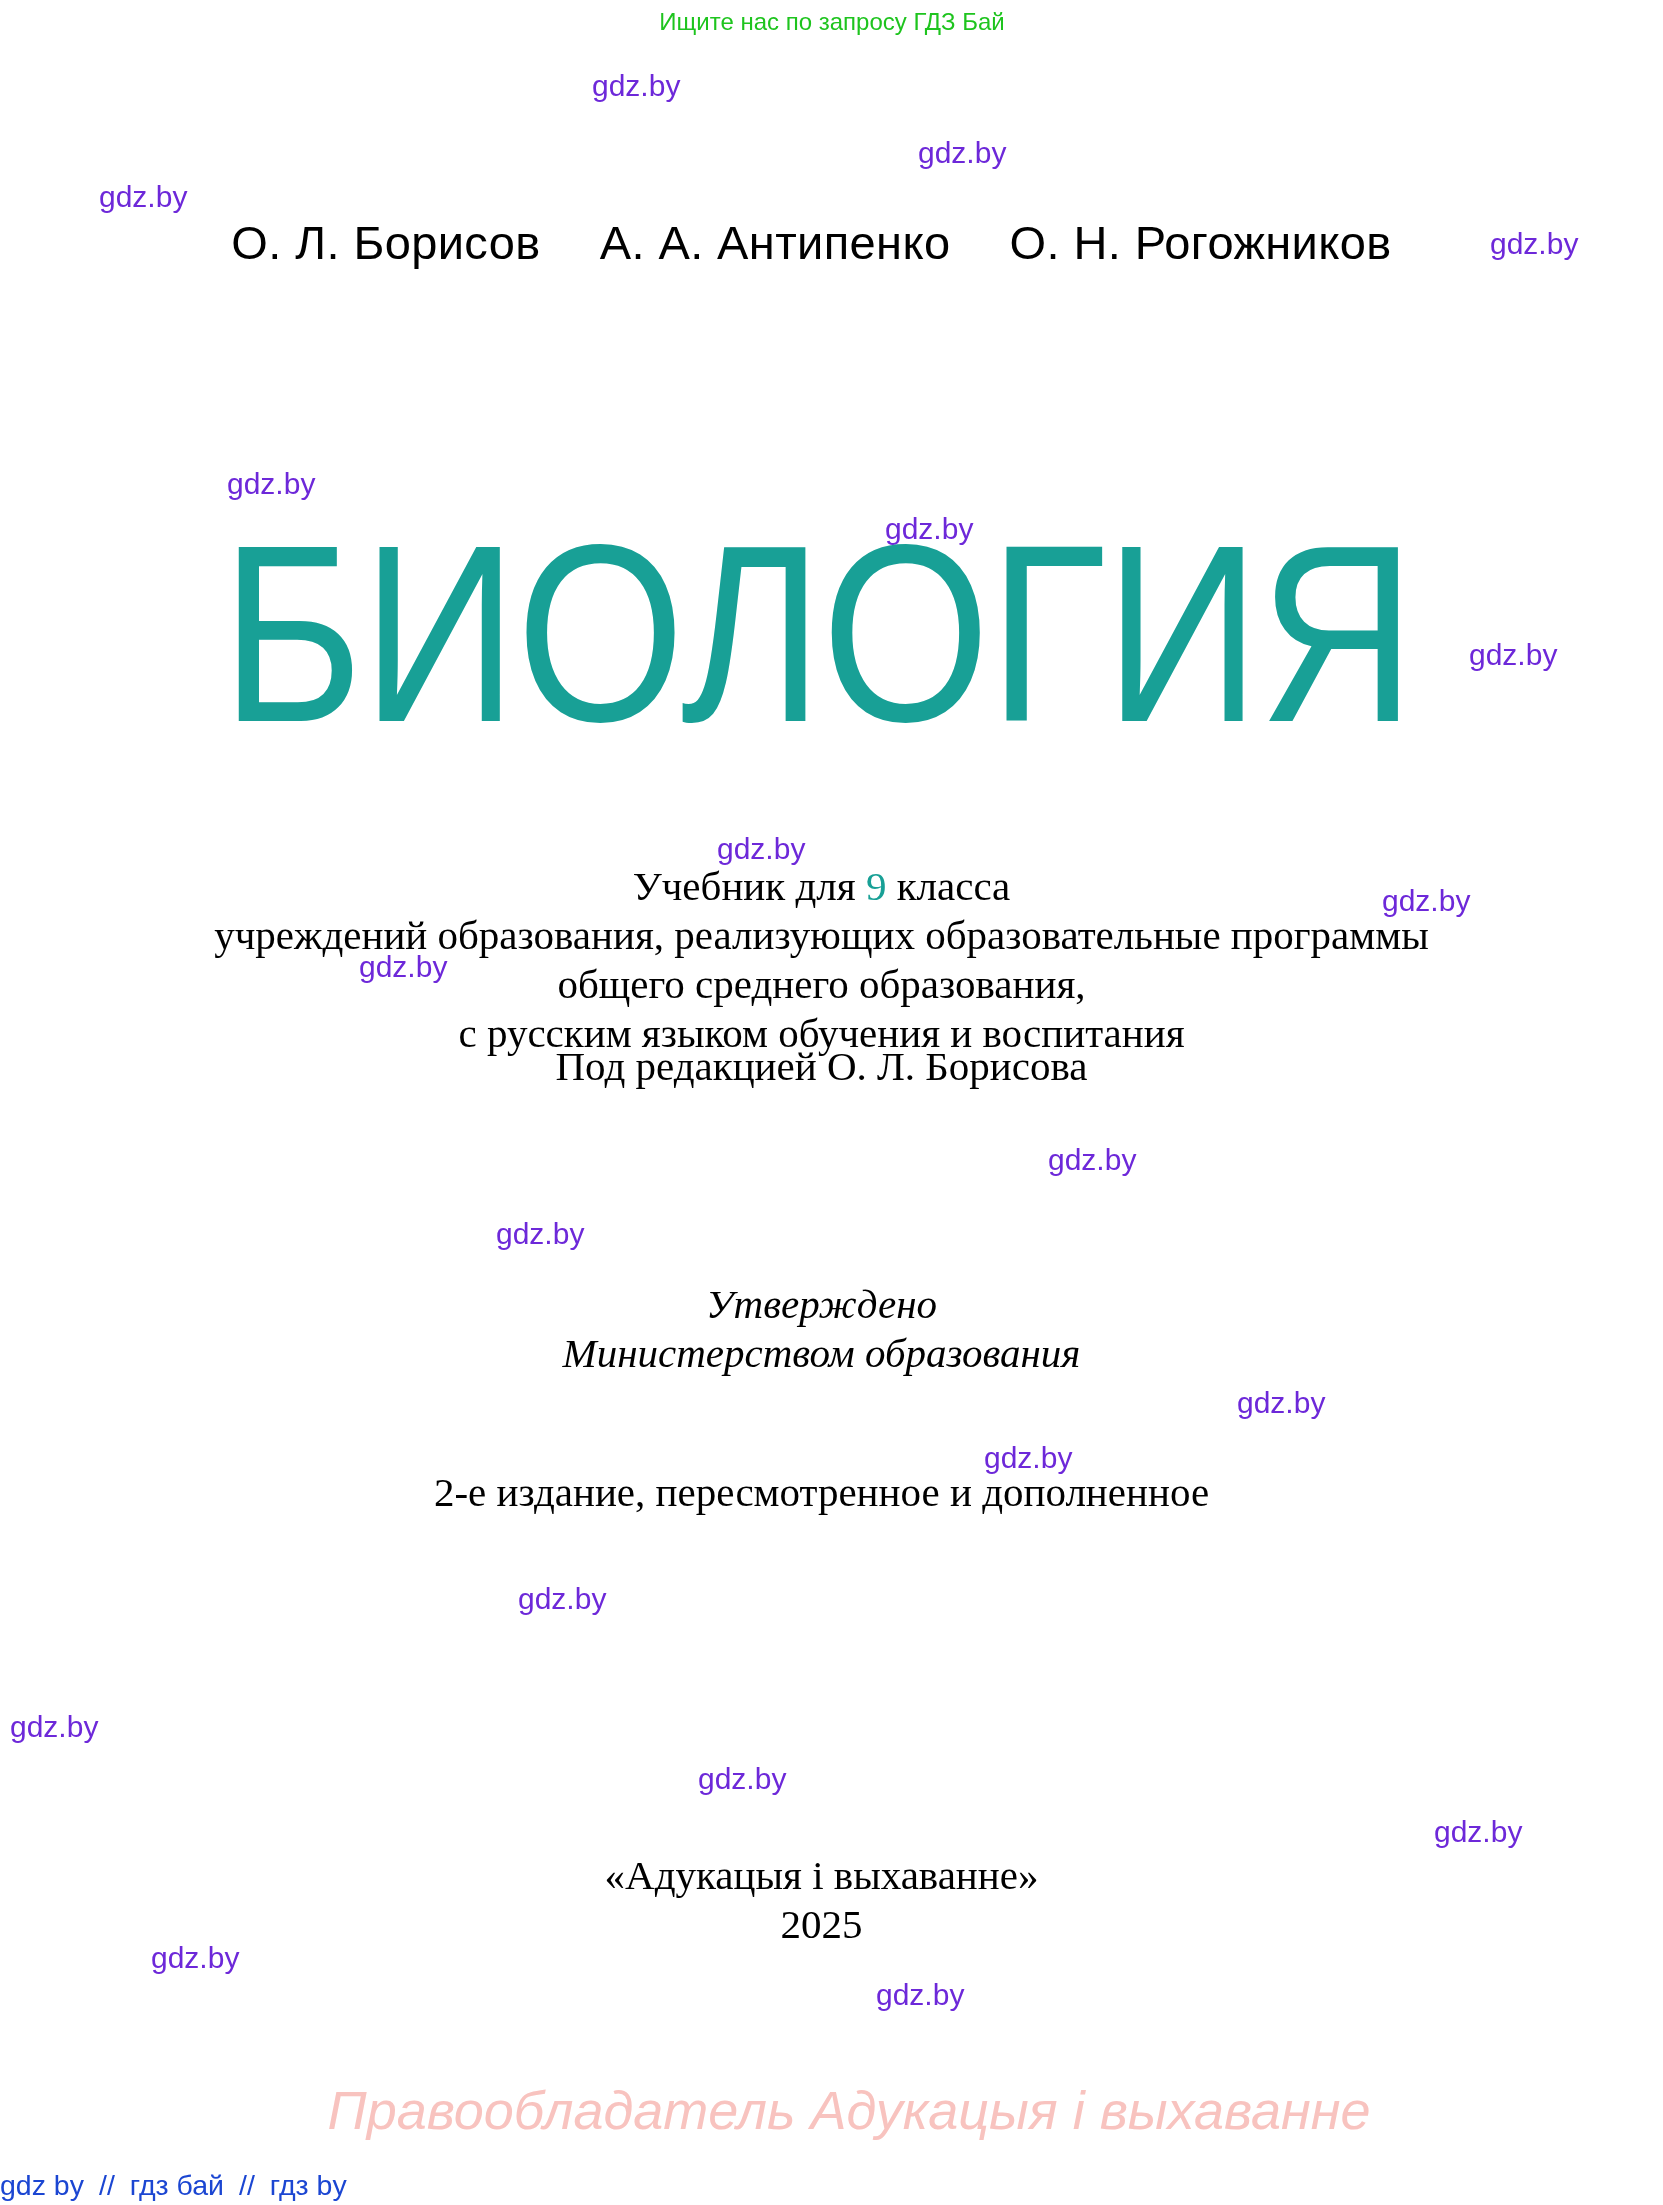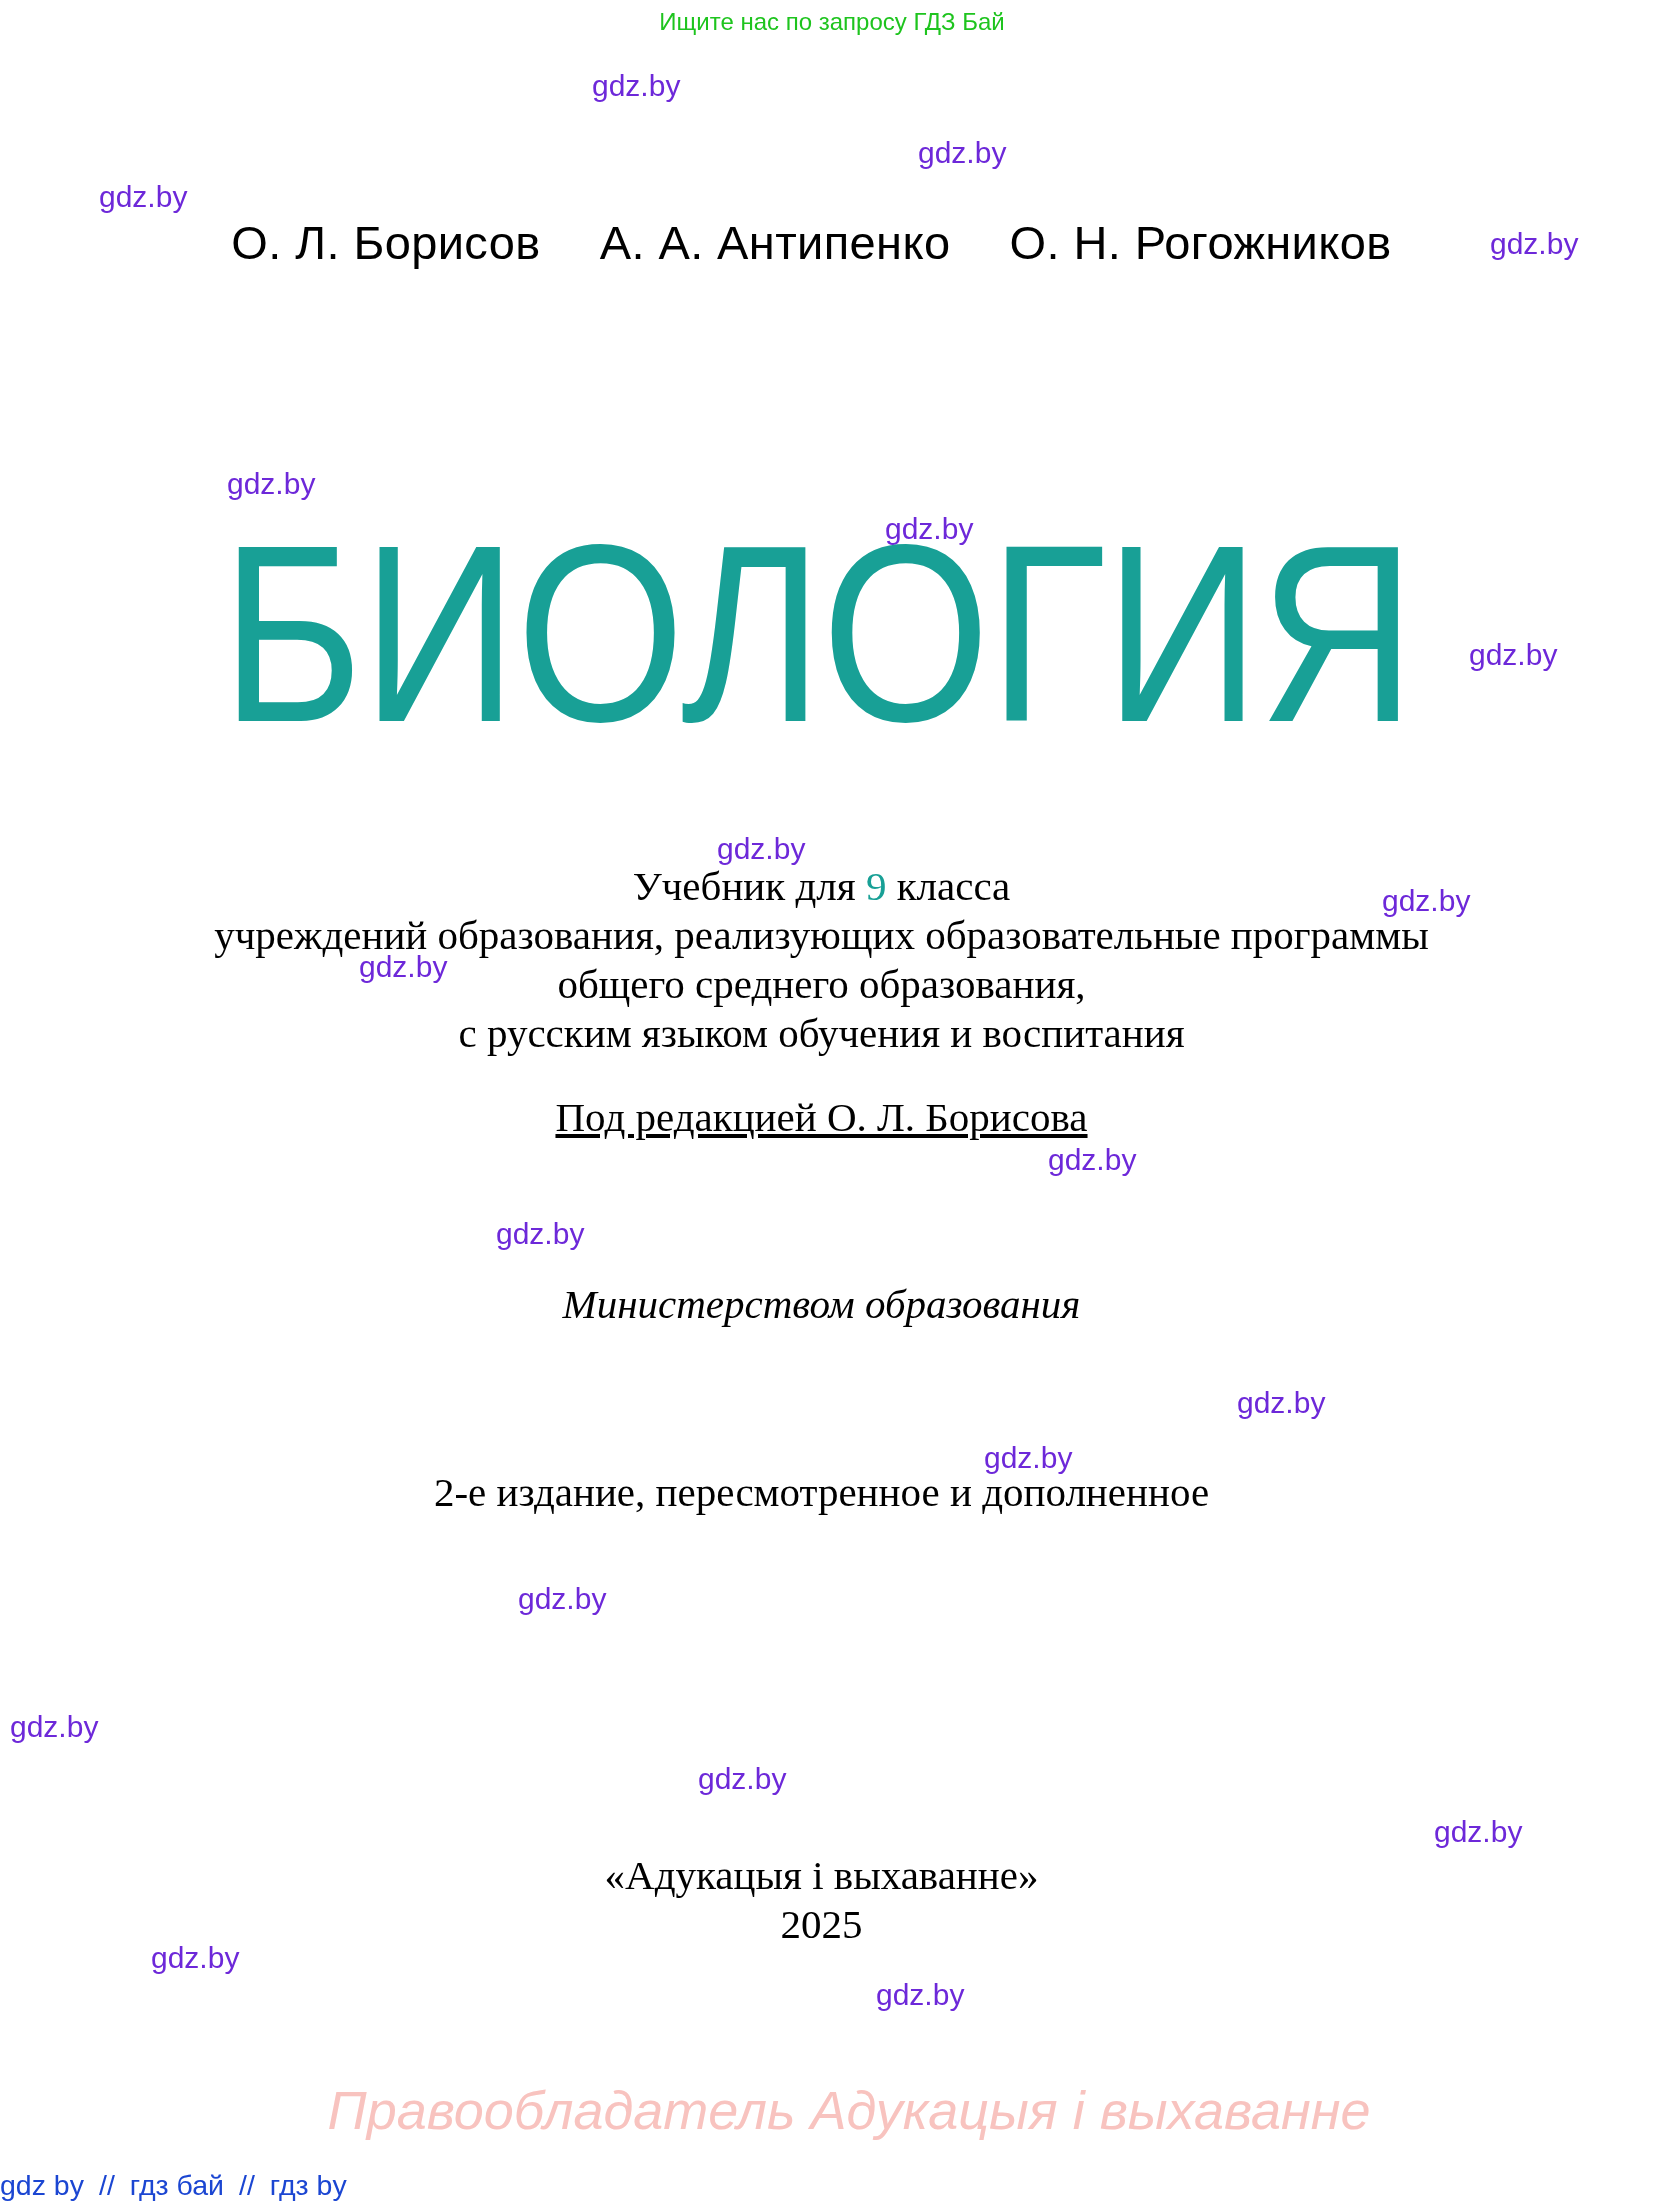--- a/index.html
+++ b/index.html
@@ -22,21 +22,21 @@
   .title-wrap{top:508px;left:0;width:1635px;text-align:center;white-space:nowrap;}
   .title{display:inline-block;font-size:252px;line-height:1;font-weight:400;
          color:var(--teal,#18a096);transform:scaleX(.86);transform-origin:50% 50%;
          letter-spacing:-1.7px;}
 
   
   .serif{font-family:"Liberation Serif",serif;font-size:41px;line-height:49px;
          left:0;width:1627px;text-align:center;padding-left:8px;}
   .subtitle{top:862px;}
   .accent{color:var(--teal,#18a096);}
-  .editor{top:1093px;text-decoration:underline;}
+  .editor{top:1042px;}
   .approval{top:1280px;font-style:italic;line-height:49px;}
   .edition{top:1468px;}
   .imprint{top:1851px;}
 
   
   .copyright{top:2078px;left:34px;width:1630px;text-align:center;font-style:italic;
              font-size:54px;line-height:65px;color:var(--pink,#f8c3bf);white-space:nowrap;}
 
   
   .footer{top:2168px;left:0;width:100%;display:flex;justify-content:flex-start;gap:15px;
@@ -82,20 +82,21 @@
 <div class="abs serif subtitle">
   <div><span>Учебник для </span><span class="accent">9</span><span> класса</span></div>
   <div>учреждений образования, реализующих образовательные программы</div>
   <div>общего среднего образования,</div>
   <div>с русским языком обучения и воспитания</div>
 </div>
 
 <div class="abs serif editor">Под редакцией О. Л. Борисова</div>
 
 <div class="abs serif approval">
+  <div>Утверждено</div>
   <div>Министерством образования</div>
 </div>
 
 <div class="abs serif edition">2-е издание, пересмотренное и дополненное</div>
 
 <div class="abs serif imprint">
   <div>«Адукацыя і выхаванне»</div>
   <div>2025</div>
 </div>
 

